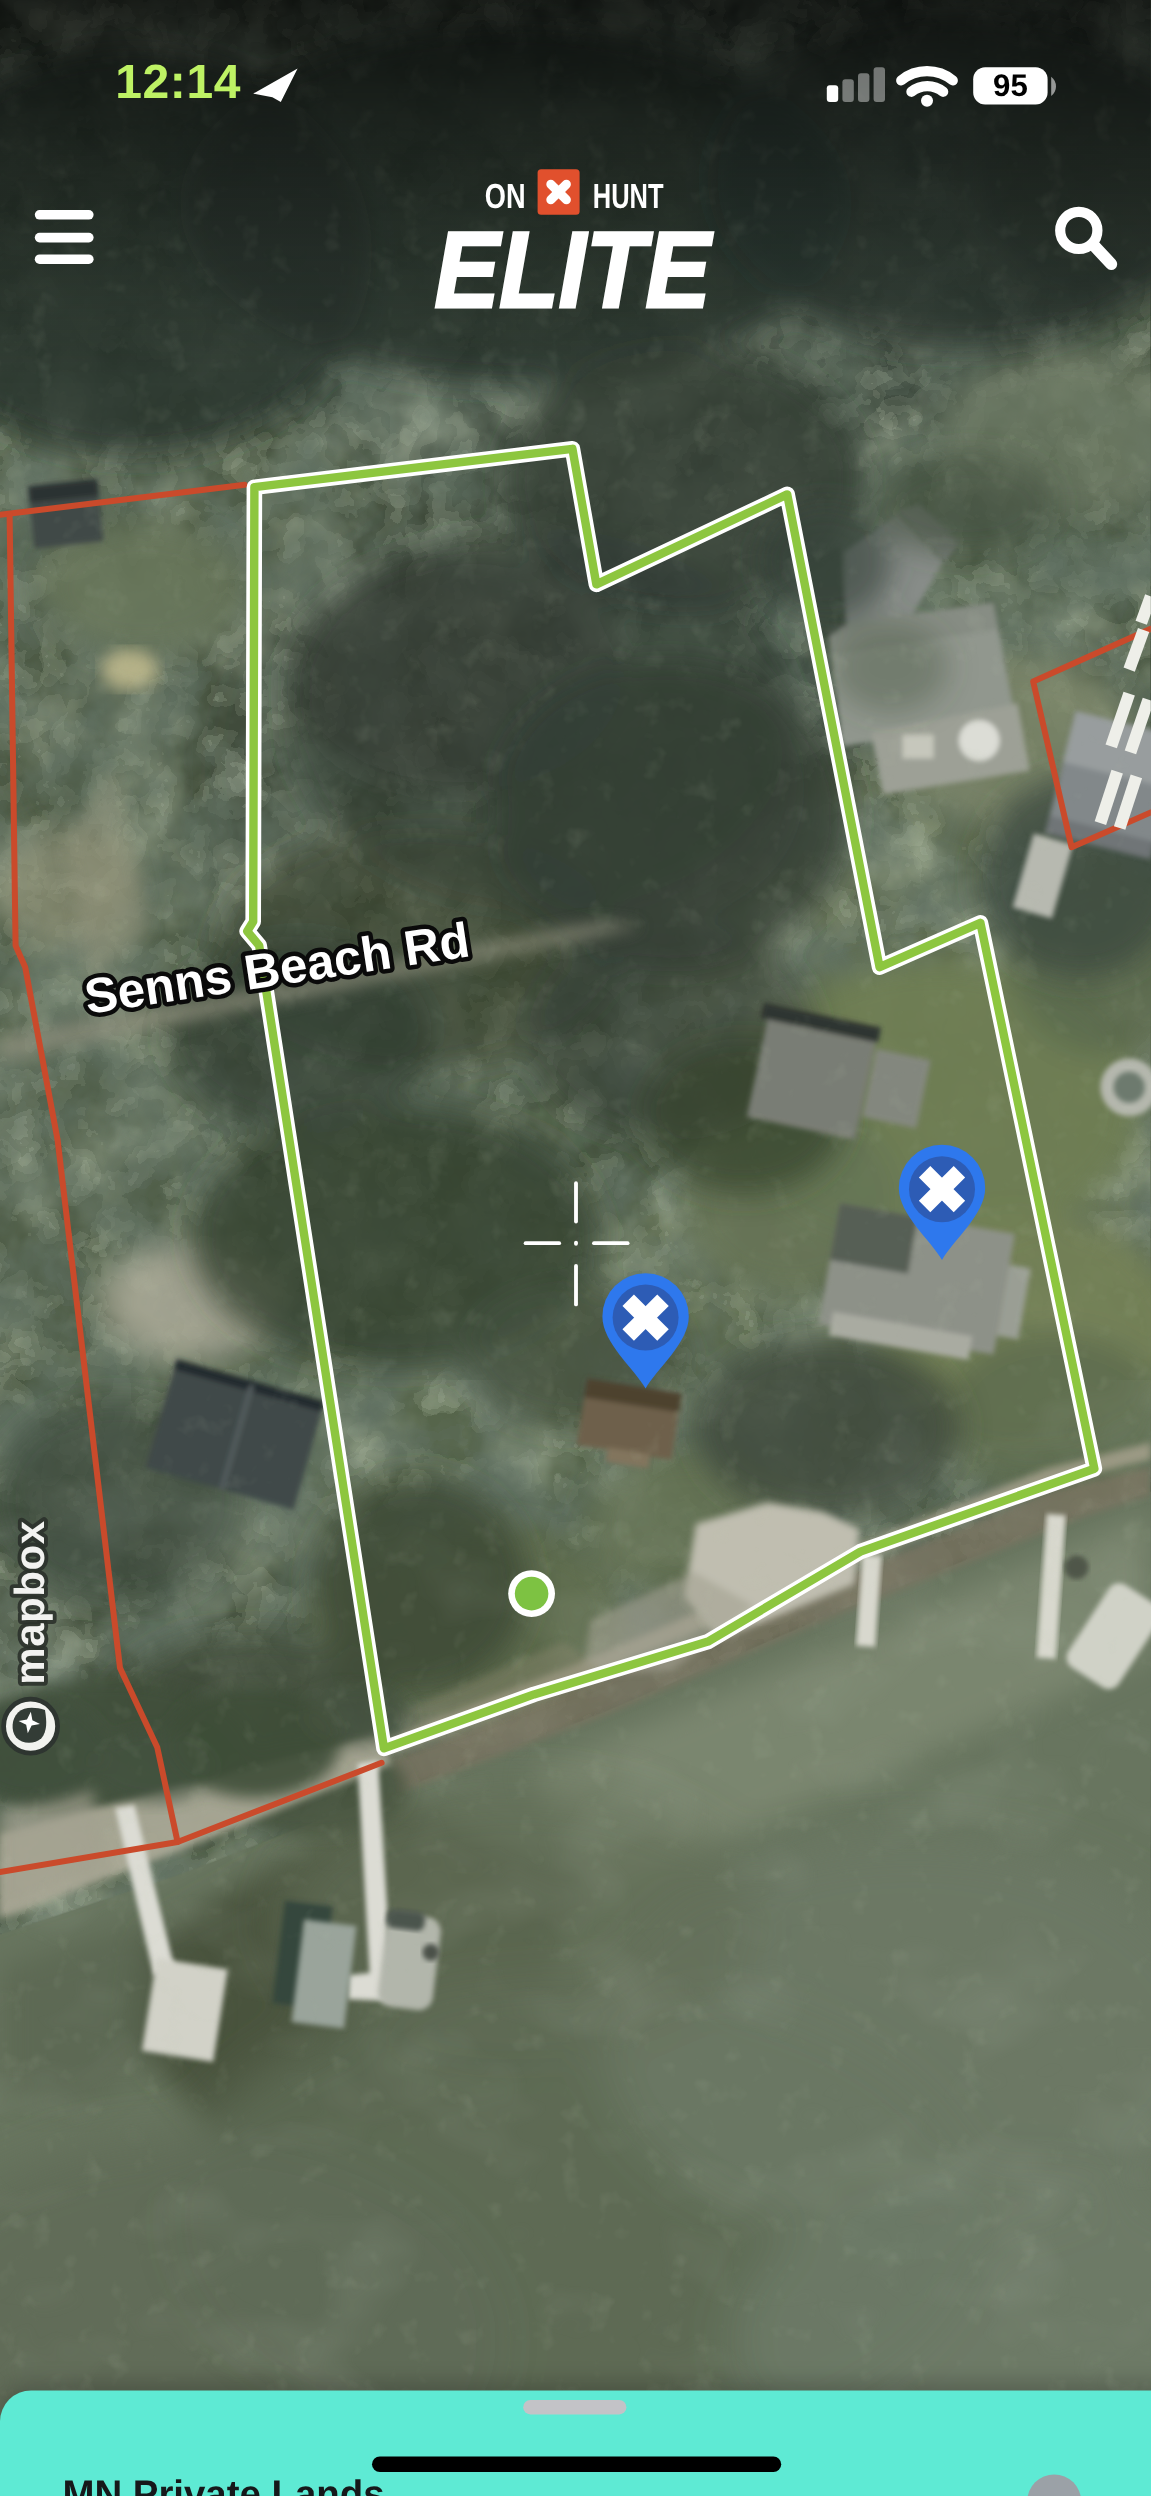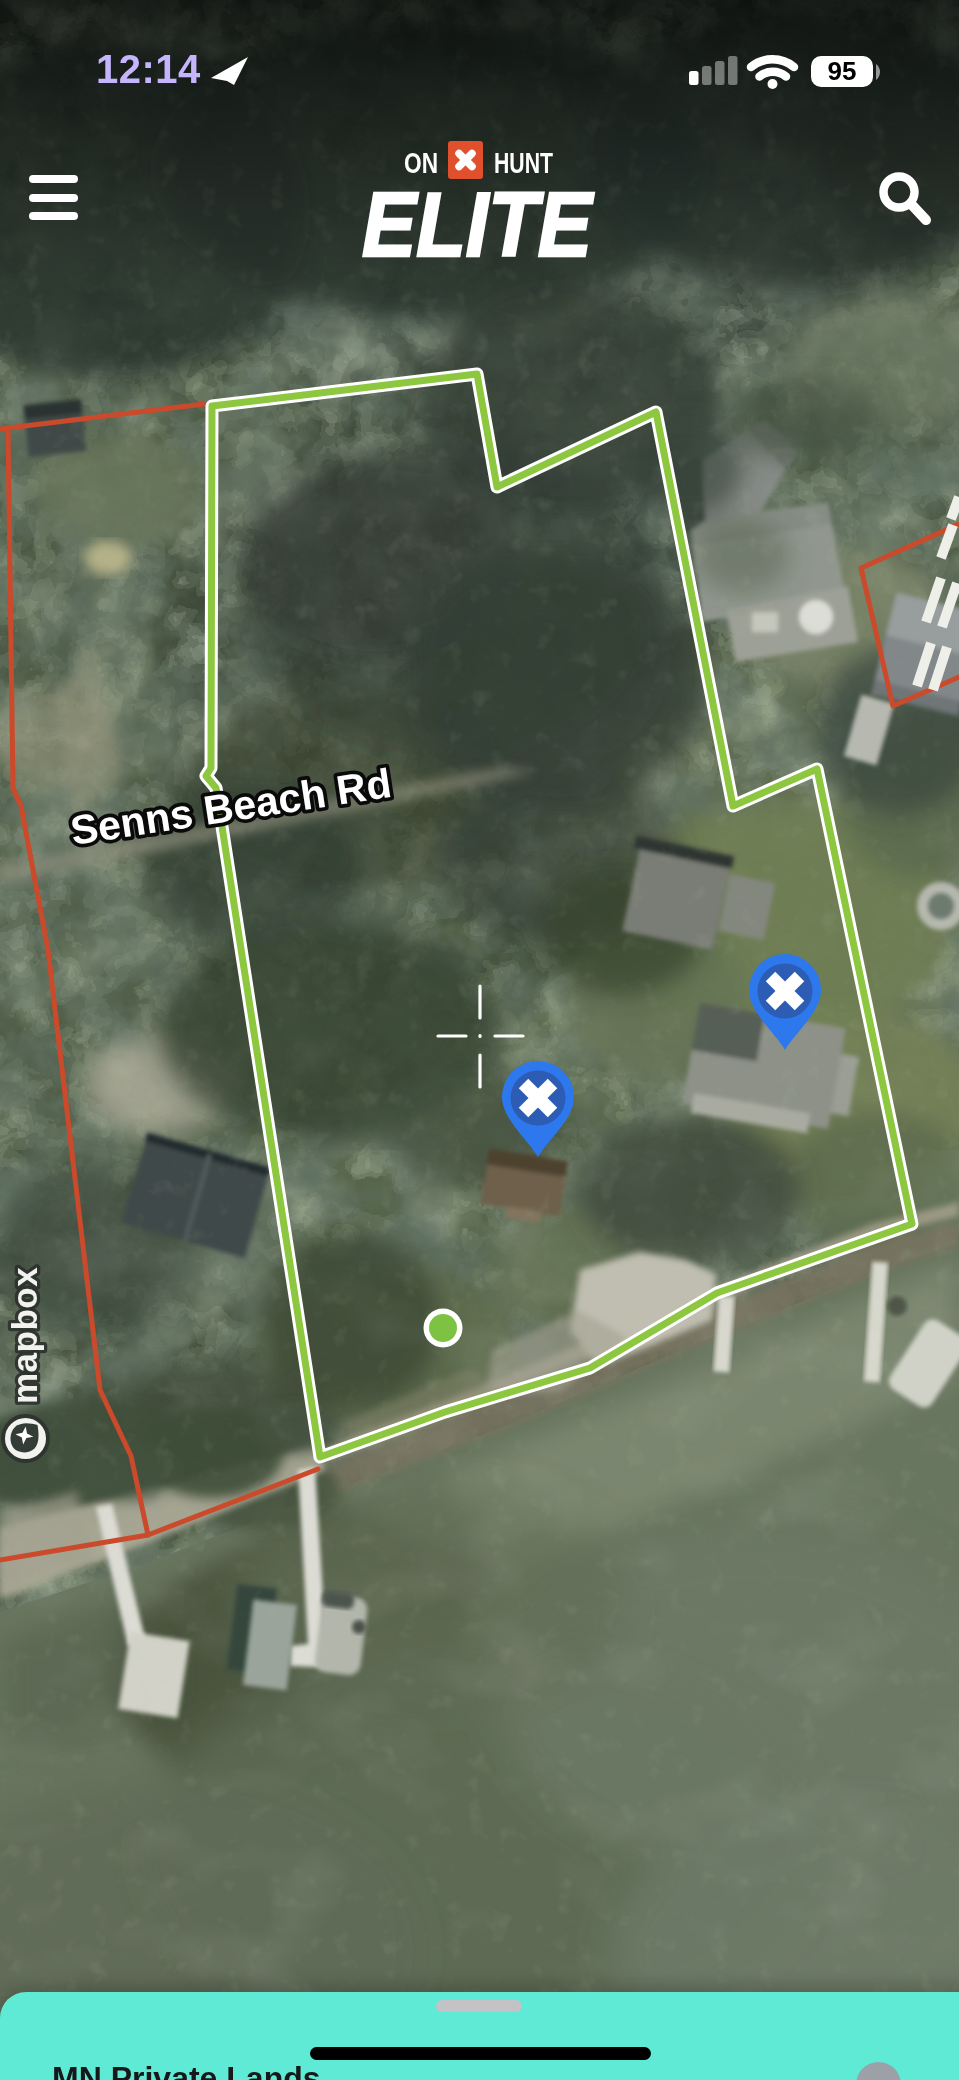--- a/index.html
+++ b/index.html
@@ -1,19 +1,19 @@
 <!DOCTYPE html>
 <html><head>
 <meta charset="utf-8">
 <style>
   html,body{margin:0;padding:0;background:#000;}
   #screen{position:relative;width:959px;height:2080px;overflow:hidden;background:#42503c;font-family:"Liberation Sans",sans-serif;}
   #mapsvg{position:absolute;left:0;top:0;}
   .scrim{position:absolute;left:0;top:0;width:959px;height:320px;background:linear-gradient(to bottom,rgba(0,0,0,0.72) 0%,rgba(0,0,0,0.45) 30%,rgba(2,4,2,0.20) 65%,rgba(0,0,0,0) 100%);}
-  .time{position:absolute;left:96px;top:47px;color:#c4b5fd;font-size:40px;font-weight:bold;letter-spacing:0.5px;}
+  .time{position:absolute;left:96px;top:47px;color:#bef264;font-size:40px;font-weight:bold;letter-spacing:0.5px;}
   .sheet{position:absolute;left:0;top:1992px;width:959px;height:88px;background:#5eead4;border-radius:26px 26px 0 0;box-shadow:0 -6px 18px rgba(0,0,0,0.22);padding-left:28px;}
   .handle{position:absolute;left:436px;top:8px;width:86px;height:12px;border-radius:6px;background:#c3c3c7;}
   .mnlabel{position:absolute;left:52px;top:68px;color:#16181a;font-size:32px;font-weight:bold;}
   .homebar{position:absolute;left:310px;top:55px;width:341px;height:13px;border-radius:7px;background:#000;}
   .graycircle{position:absolute;left:856px;top:70px;width:45px;height:45px;border-radius:50%;background:#9ba1a7;}
 </style>
 </head>
 <body>
 <div id="screen">
   <svg id="mapsvg" width="959" height="2080" viewBox="0 0 959 2080">

